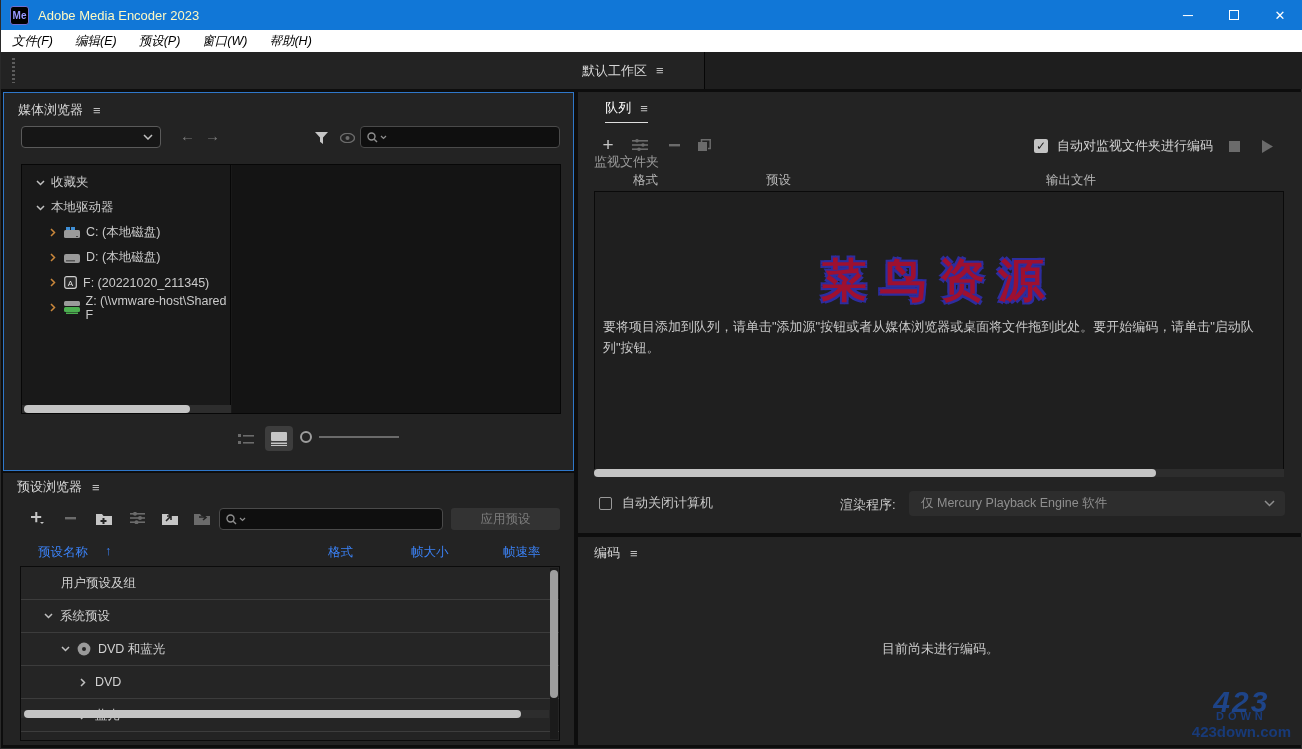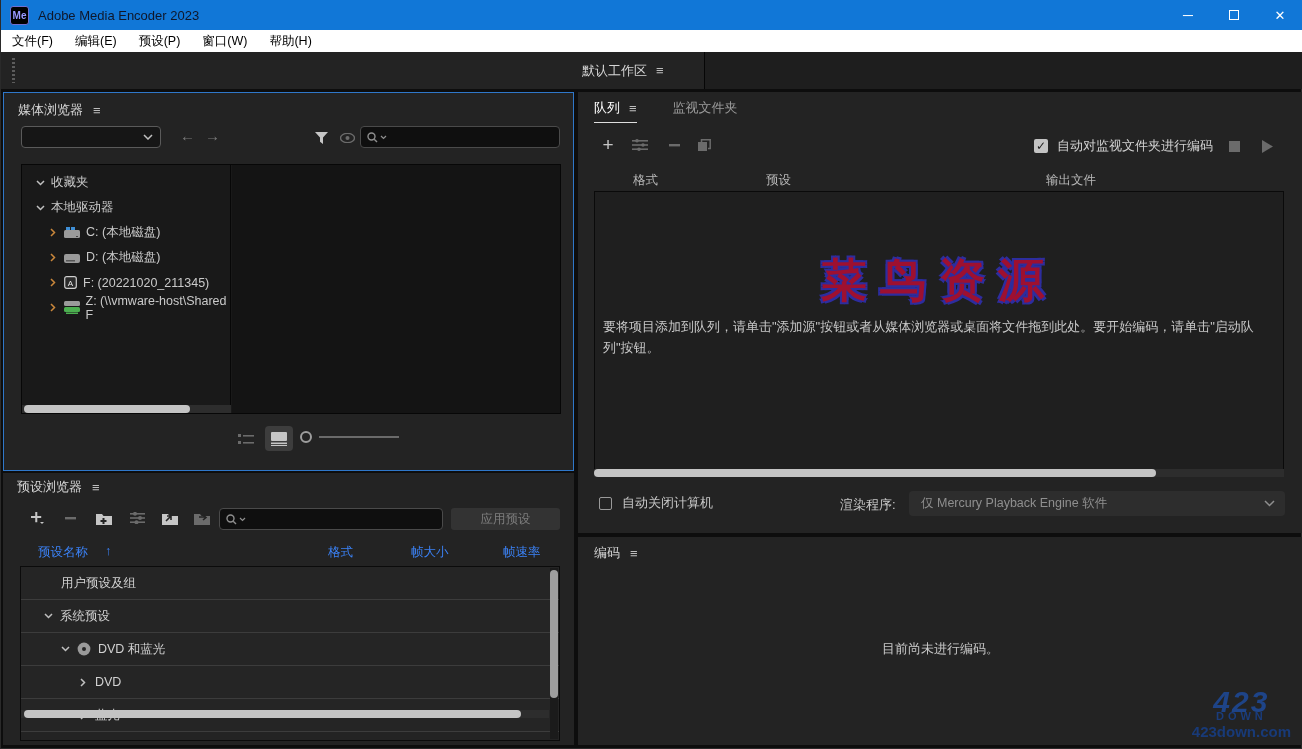--- a/index.html
+++ b/index.html
@@ -10,30 +10,30 @@
     font-size:13px;
   }
   .app { position:absolute; inset:0; border:1px solid #2a2a2a; border-top:none; }
 
   
   .titlebar { position:absolute; left:0; top:0; width:1302px; height:30px; background:#1177d7;
     display:flex; align-items:center; }
   .me-logo { width:19px; height:19px; margin-left:9px; background:#000000; border:1px solid #6f6fd0;
     border-radius:3px; color:#9999ff; font-size:10px; font-weight:bold; display:flex;
     align-items:center; justify-content:center; }
-  .title-text { color:#0f172a; font-size:13px; margin-left:9px; }
+  .title-text { color:#fef9c3; font-size:13px; margin-left:9px; }
   .win-btns { margin-left:auto; display:flex; height:100%; }
   .win-btn { width:46px; height:100%; display:flex; align-items:center; justify-content:center;
     color:#ffffff; font-size:13px; }
   .wb-min { font-size:14px; }
   .wb-max span { display:block; width:10px; height:10px; border:1px solid #fff; }
   
   .menubar { position:absolute; left:0; top:30px; width:1302px; height:22px; background:#ffffff;
     display:flex; align-items:center; color:#000; font-size:12.5px; }
-  .menu-item { padding:0 11px; height:100%; display:flex; align-items:center; }
+  .menu-item { padding:0 11px; height:100%; display:flex; align-items:center;font-style:italic; }
 
   
   .topstrip { position:absolute; left:0; top:52px; width:1302px; height:37px; background:#232323; }
   .topstrip-right { position:absolute; left:703px; top:0; width:599px; height:37px; background:#1e1e1e; border-left:1px solid #060606; }
   .grip { position:absolute; left:11px; top:6px; width:3px; height:25px;
     background-image:repeating-linear-gradient(#5c5c5c 0 2px, transparent 2px 4px); }
   .ws-tab { position:absolute; left:563px; top:0; height:37px; display:flex; align-items:center;
     gap:9px; padding:0 18px; color:#d6d6d6; font-size:13px; }
   .hamburger { color:#bdbdbd; font-size:13px; }
 
@@ -84,21 +84,21 @@
   .pb-table { position:absolute; left:17px; top:93px; width:540px; height:175px; border:1px solid #0b0b0b; background:#232323; overflow:hidden; }
   .pt-row { height:33px; display:flex; align-items:center; gap:7px; border-bottom:1px solid #3c3c3c;
     background:#252525; font-size:12.5px; color:#d2d2d2; }
   .pt-i1 { padding-left:40px; } .pt-i2 { padding-left:22px; } .pt-i3 { padding-left:39px; } .pt-i4 { padding-left:57px; }
   .vscroll { position:absolute; right:1px; top:1px; width:8px; bottom:1px; background:#1b1b1b; }
   .vthumb { position:absolute; left:0; top:2px; width:8px; height:128px; background:#9e9e9e; border-radius:4px; }
   .pb-hscroll { left:0; bottom:22px; width:528px; }
 
   
   #queue-panel { left:577px; top:92px; width:725px; height:441px; }
-  .q-tabs { position:absolute; left:16px; top:7px; display:flex; gap:36px; align-items:center; }
+  .q-tabs { position:absolute; left:16px; top:7px; display:flex; gap:36px; align-items:center;flex-direction:column; }
   .q-tab { font-size:13px; color:#9a9a9a; display:flex; gap:9px; align-items:center; }
   .q-tab-active { color:#ffffff; border-bottom:1.5px solid #dedede; padding-bottom:5px; margin-bottom:-6.5px; }
   .q-toolbar { position:absolute; left:0; top:40px; width:100%; height:26px; }
   .q-ico { position:absolute; top:2px; width:24px; height:22px; display:flex; align-items:center; justify-content:center; }
   .q-auto { position:absolute; left:456px; top:3px; display:flex; align-items:center; gap:9px; }
   .checkbox-on { width:14px; height:14px; background:#c3c3c3; border-radius:2px; color:#1b1b1b;
     font-size:12px; font-weight:bold; display:flex; align-items:center; justify-content:center; }
   .checkbox-off { width:13px; height:13px; border:1px solid #9a9a9a; border-radius:2px; background:transparent; }
   .q-auto-label { font-size:13px; color:#d2d2d2; }
   .q-cols { position:absolute; left:0; top:80px; width:100%; height:18px; color:#b8b8b8; font-size:12.5px; }

